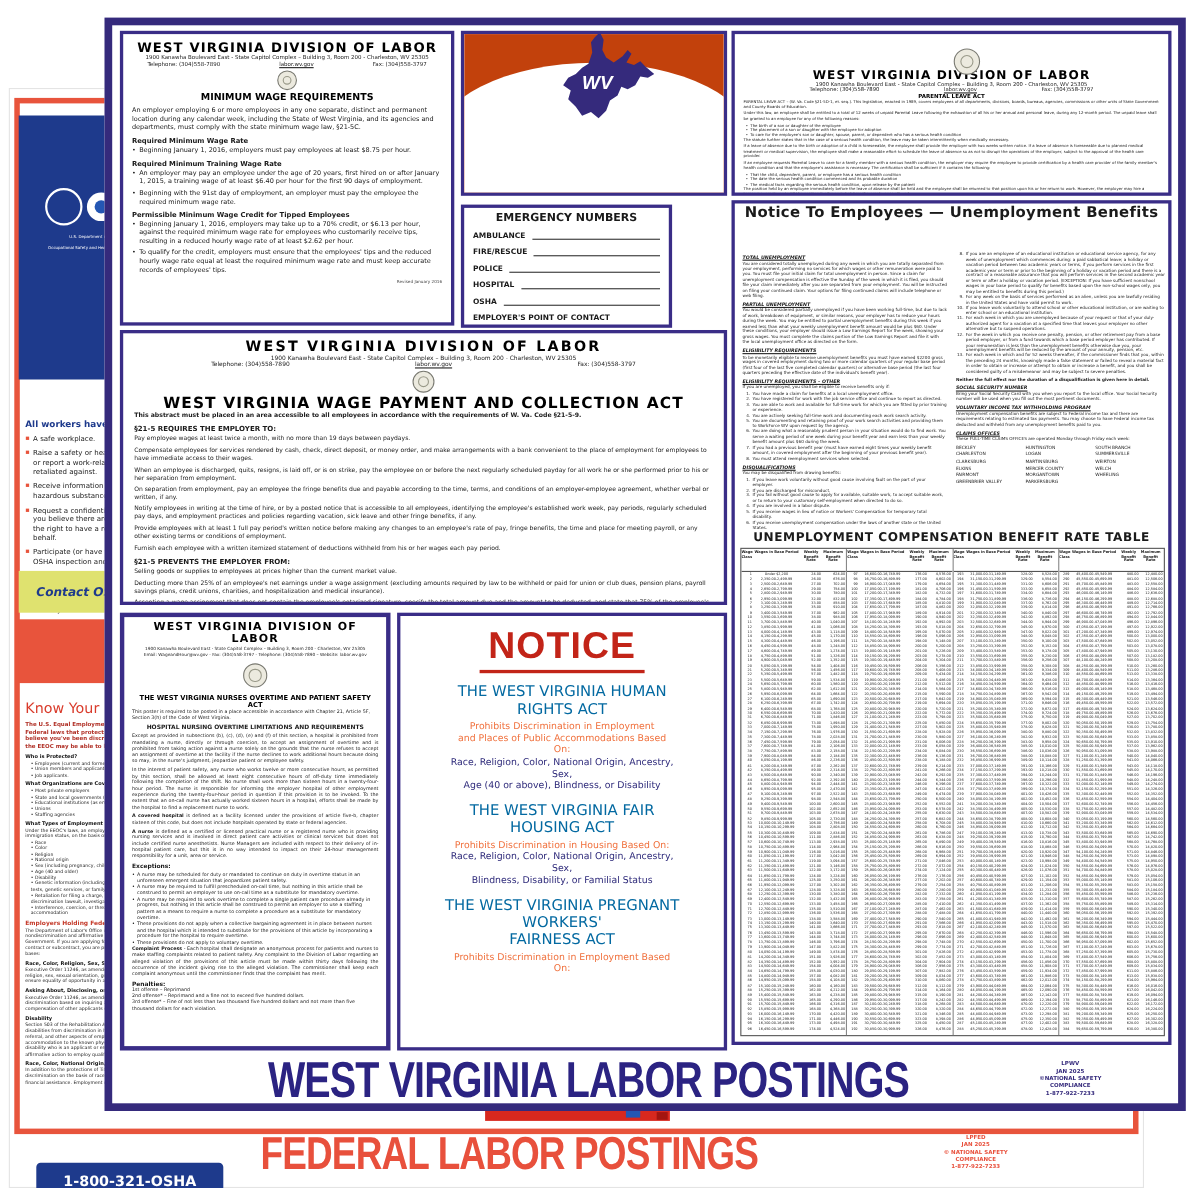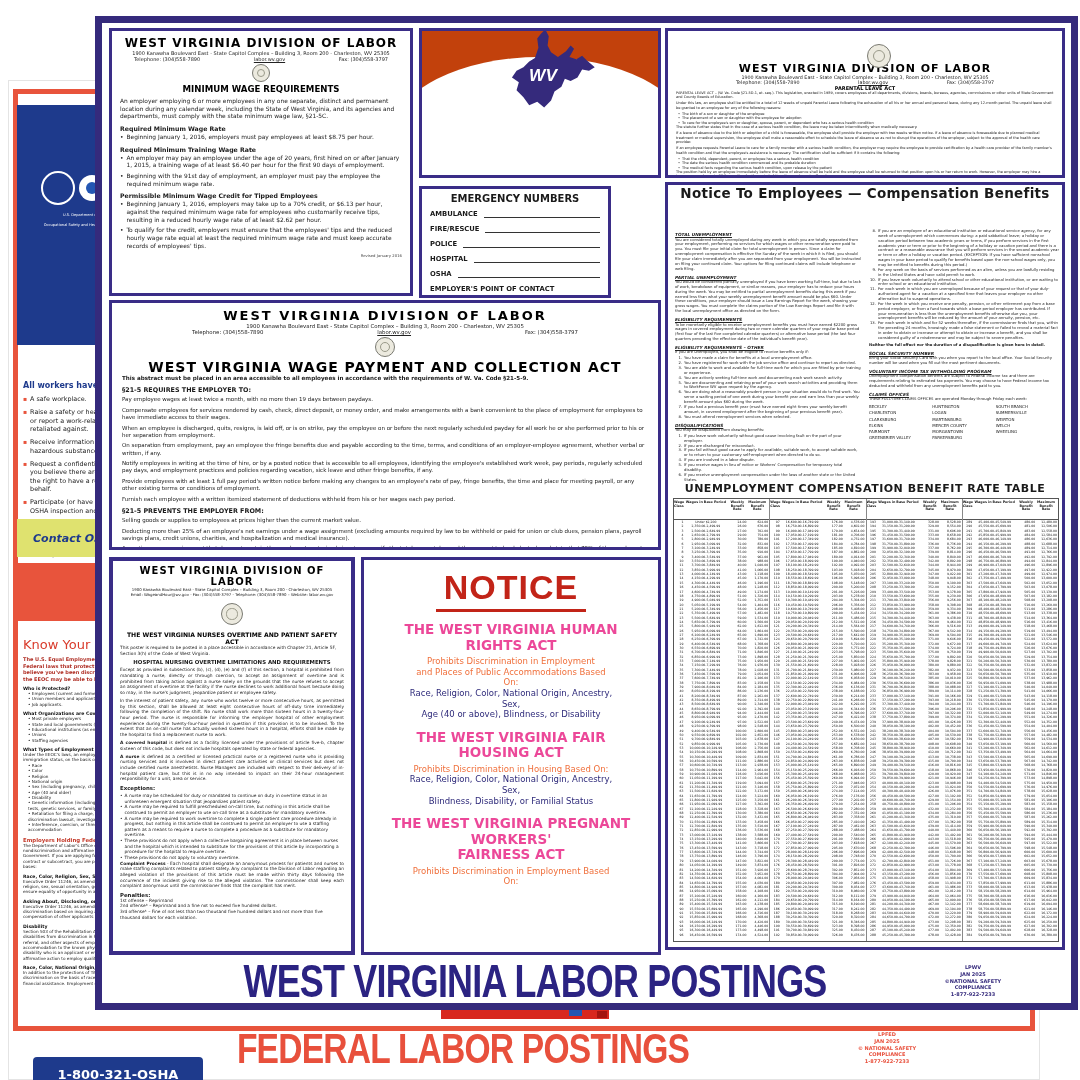--- a/index.html
+++ b/index.html
@@ -102,21 +102,21 @@
   .wp-intro{font-weight:bold;font-size:5.6px;line-height:1.3;}
   
   .nu-p{font-size:4.35px;line-height:1.3;margin-bottom:2.5px;text-align:justify;}
   .nu-p b{font-weight:bold;}
   .nu-h{font-weight:bold;font-size:5.4px;text-align:center;margin:3px 0 2px;}
   .nu-li{display:flex;font-size:4.35px;line-height:1.3;}
   .nu-li .mk{margin-right:2px;}
   
   .no-title{font-family:"Liberation Sans",sans-serif;font-weight:bold;color:#c22418;text-align:center;font-size:34px;letter-spacing:1px;}
   .no-underline{width:150px;height:3px;background:#c22418;margin:2px auto 10px;}
-  .act-name{font-weight:bold;color:#ec4899;text-align:center;font-size:13.5px;line-height:1.15;white-space:pre-line;margin-top:10px;}
+  .act-name{font-weight:normal;color:#0369a1;text-align:center;font-size:13.5px;line-height:1.15;white-space:pre-line;margin-top:10px;}
   .act-sub{color:#f0703c;text-align:center;font-size:8.5px;line-height:1.25;margin-top:3px;white-space:pre-line;}
   .act-basis{color:#2e2a7a;text-align:center;font-size:8.5px;line-height:1.25;white-space:pre-line;}
   .no-contact{color:#f0703c;font-size:7.6px;line-height:1.3;}
   .gold-seal{border-radius:50%;background:#e7c96a;border:2px solid #b68f2e;position:relative;}
   .gold-seal:after{content:"";position:absolute;inset:25%;border-radius:50%;background:#8a6a20;}
   
   #wv-title-row{left:30px;top:938px;width:820px;text-align:center;}
   #wv-title-row .big{font-family:"Liberation Sans",sans-serif;font-weight:bold;font-size:46px;color:#2b2382;letter-spacing:-1px;transform:scaleX(0.78);transform-origin:center;white-space:nowrap;}
   #wv-code{left:842px;top:948px;width:72px;text-align:center;color:#352a7c;font-size:5px;font-weight:bold;line-height:1.35;}
 </style>
@@ -384,21 +384,21 @@
           <div class="pl-b">
             <span class="mk">•</span>
             <span>The medical facts regarding the serious health condition, upon release by the patient</span>
           </div>
           <div class="pl-p">The position held by an employee immediately before the leave of absence shall be held and the employee shall be returned to that position upon his or her return to work. However, the employer may hire a temporary employee to fill the position for the period of time the employee is off work.</div>
         </div>
 
     </div>
 
     <div class="abs subposter" style="left:570px;top:166px;width:400px;height:768px;">
-      <div class="ue-title2">Notice To Employees — Compensation Benefits</div>
+      <div class="ue-title2">Notice To Employees — Unemployment Benefits</div>
       <div class="ue-col" id="ue-left" style="left:7px;top:44px;width:186px;">
           <div class="ue-h">TOTAL UNEMPLOYMENT</div>
           <div class="ue-p">You are considered totally unemployed during any week in which you are totally separated from your employment, performing no services for which wages or other remuneration were paid to you. You must file your initial claim for total unemployment in person. Since a claim for unemployment compensation is effective the Sunday of the week in which it is filed, you should file your claim immediately after you are separated from your employment. You will be instructed on filing your continued claim. Your options for filing continued claims will include telephone or web filing.</div>
           <div class="ue-h">PARTIAL UNEMPLOYMENT</div>
           <div class="ue-p">You would be considered partially unemployed if you have been working full-time, but due to lack of work, breakdown of equipment, or similar reasons, your employer has to reduce your hours during the week. You may be entitled to partial unemployment benefits during this week if you earned less than what your weekly unemployment benefit amount would be plus $60. Under these conditions, your employer should issue a Low Earnings Report for the week, showing your gross wages. You must complete the claims portion of the Low Earnings Report and file it with the local unemployment office as directed on the form.</div>
           <div class="ue-h">ELIGIBILITY REQUIREMENTS</div>
           <div class="ue-p">To be monetarily eligible to receive unemployment benefits you must have earned $2200 gross wages in covered employment during two or more calendar quarters of your regular base period (first four of the last five completed calendar quarters) or alternative base period (the last four quarters preceding the effective date of the individual's benefit year).</div>
           <div class="ue-h">ELIGIBILITY REQUIREMENTS – OTHER</div>
           <div class="ue-p">If you are unemployed, you shall be eligible to receive benefits only if:</div>
           <div class="ue-n">

